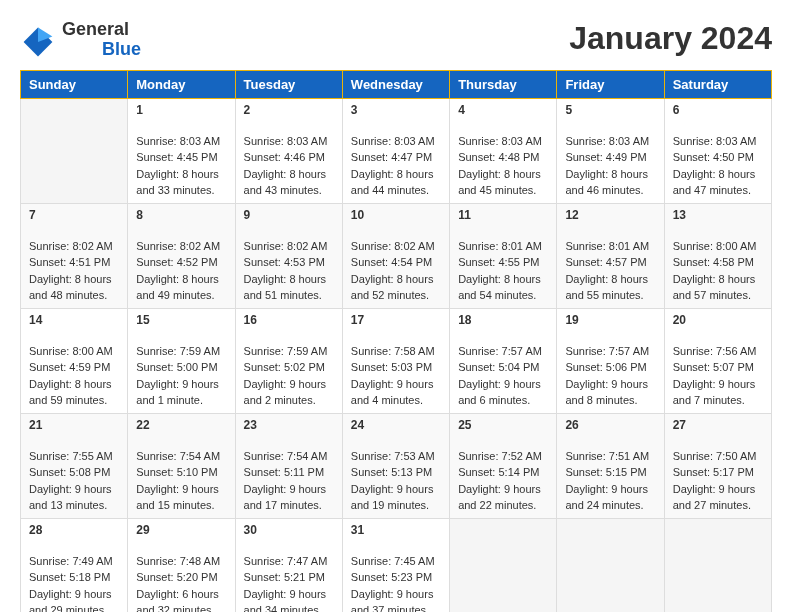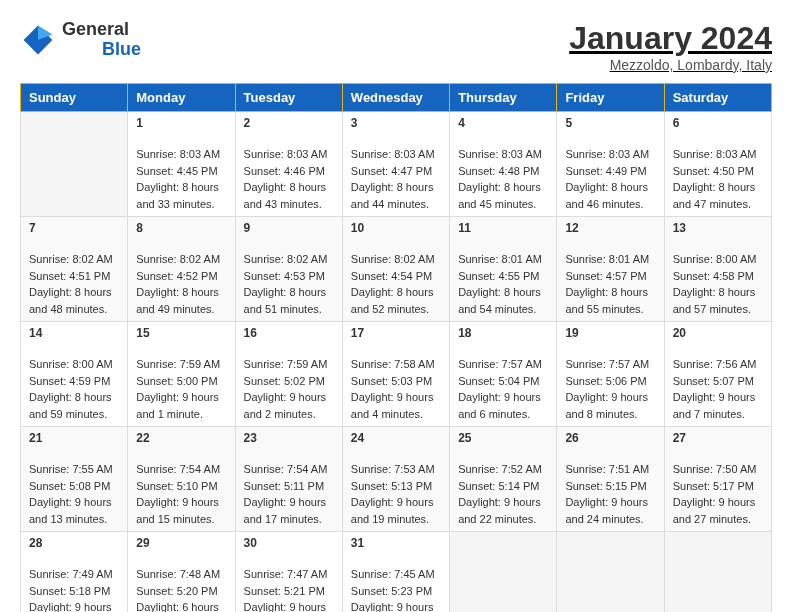--- a/index.html
+++ b/index.html
@@ -11,37 +11,36 @@
       padding: 20px;
     }
     .header {
       display: flex;
       justify-content: space-between;
       align-items: flex-start;
       margin-bottom: 10px;
     }
     .logo {
       display: flex;
-      align-items: center;
+      align-items: flex-end;
       gap: 6px;
     }
     .logo-text {
       font-size: 18px;
       font-weight: bold;
       color: #333;
       line-height: 1.1;
     }
     .logo-text .blue { color: #1565c0; margin-left: 40px; }
     .logo-icon {
       width: 36px;
       height: 36px;
     }
     .title-block {
-      text-align: right;
-      text-decoration: underline;
+      text-align: center;
     }
     .calendar-title {
       font-size: 32px;
       font-weight: bold;
       color: #333;
     }
     .calendar-subtitle {
       font-size: 14px;
       color: #555;
     }
@@ -98,21 +97,20 @@
       <polygon points="20,4 36,20 20,36 4,20" fill="#1565c0"></polygon>
       <polygon points="20,4 36,14 20,20" fill="#42a5f5"></polygon>
     </svg>
     <div class="logo-text">
       <span>General</span><br>
       <span class="blue">Blue</span>
     </div>
   </div>
   <div class="title-block">
     <div class="calendar-title">January 2024</div>
-    <div class="calendar-subtitle">Mezzoldo, Lombardy, Italy</div>
   </div>
 </div>
 
 <table>
   <thead>
     <tr>
     <th>Sunday</th>
         <th>Monday</th>
         <th>Tuesday</th>
         <th>Wednesday</th>

